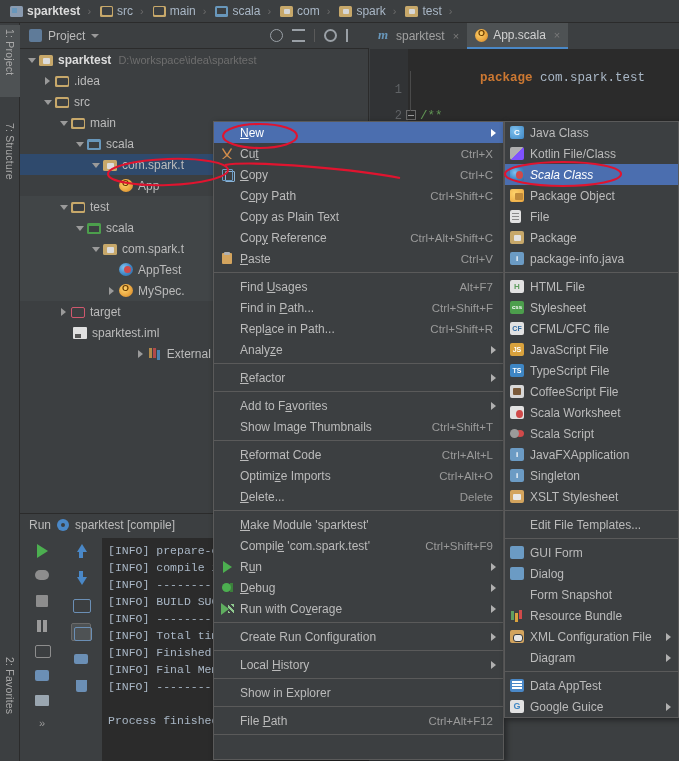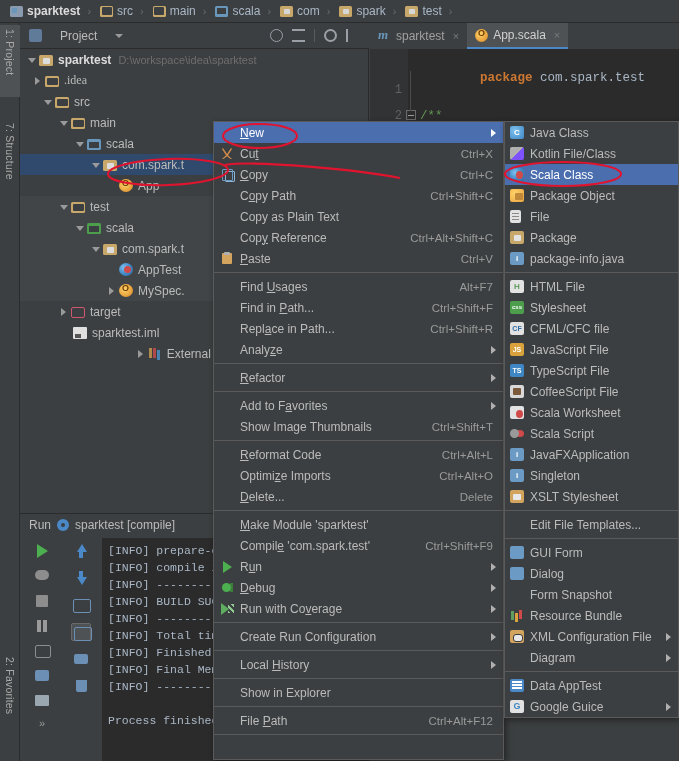--- a/index.html
+++ b/index.html
@@ -52,21 +52,21 @@
 
   
   .projpanel{
     position:absolute; left:20px; top:23px; width:349px; height:490px;
     background:#3c3f41; border-right:1px solid #2b2b2b;
   }
   .projhead{
     position:absolute; left:0; top:0; width:349px; height:26px;
     background:#3c3f41; display:flex; align-items:center; border-bottom:1px solid #2b2b2b;
   }
-  .projhead .pl{ display:flex; align-items:center; gap:18px; padding-left:9px; }
+  .projhead .pl{ display:flex; align-items:center; gap:6px; padding-left:9px; }
   .projhead .pl .txt{ color:#bbbbbb; font-size:12px; }
   .chev{ width:0; height:0; border-left:4px solid transparent; border-right:4px solid transparent;
          border-top:4px solid #9a9a9a; }
   .projtools{ margin-left:auto; display:flex; align-items:center; gap:9px; padding-right:10px; color:#9aa0a6;}
   .ptb{ width:13px; height:13px; position:relative; }
 
   .tree{ position:absolute; left:0; top:26px; width:349px; bottom:0; overflow:hidden; }
   .row{ position:relative; height:21px; display:flex; align-items:center; padding-left:6px; white-space:nowrap;}
   .row.sel{ background:#2f4a6d; }
   .row.shade{ background:#414547; }
@@ -199,21 +199,21 @@
   .mic-sync:after{content:"↻"; position:absolute; left:1px; top:-3px; font-size:14px; color:#4a88c7;}
 
   
   .submenu{
     position:absolute; left:504px; top:121px; width:175px;
     background:#3c3f41; border:1px solid #5a5a5a; z-index:60;
     box-shadow:2px 2px 6px rgba(0,0,0,.45);
   }
   .si{ position:relative; height:21px; display:flex; align-items:center; padding-left:25px; font-size:12px;
        color:#bbbbbb; white-space:nowrap;}
-  .si.hl{ background:#4b6eaf; color:#ffffff;}
+  .si.hl{ background:#4b6eaf; color:#ffffff;font-style:italic;}
   .si .sico{ position:absolute; left:5px; top:4px; width:14px; height:13px; border-radius:2px;}
   .si .sarrow{ position:absolute; right:7px; top:7px; width:0; height:0;
     border-left:5px solid #b0b0b0; border-top:4px solid transparent; border-bottom:4px solid transparent;}
   .sq{ font-size:8px; font-weight:bold; color:#fff; text-align:center; line-height:13px;
        font-family:"Liberation Sans",sans-serif;}
 
   .sc-java{ background:radial-gradient(circle at 35% 35%,#7fc2ef,#3e86c4);}
   .sc-kotlin{ background:linear-gradient(135deg,#b0b0b0 50%,#7f52ff 50%); }
   .sc-scala{ background:radial-gradient(circle at 35% 35%,#7fc2ef 0%,#3e86c4 55%,#2f6ba3 100%); border-radius:50%;}
   .sc-scala:after{content:""; position:absolute; left:6px; top:3px; width:7px; height:8px; border-radius:50%; background:#d04a4a;}
@@ -342,21 +342,21 @@
         <span class="ptb" style="border-left:2px solid #9aa0a6;"></span>
       </div>
     </div>
     <div class="tree" id="tree">
         <div class="row" style="padding-left: 6px;">
           <span class="arrow d"></span>
           <span class="ico i-pkg"></span>
           <span class="lab b">sparktest</span>
           <span class="sub">D:\workspace\idea\sparktest</span>
         </div>
-        <div class="row" style="padding-left: 12px; font-family: Liberation Serif, serif;">
+        <div class="row" style="padding-left: 22px;">
           <span class="arrow r"></span>
           <span class="ico i-folder"></span>
           <span class="lab">.idea</span>
         </div>
         <div class="row" style="padding-left: 22px;">
           <span class="arrow d"></span>
           <span class="ico i-folder"></span>
           <span class="lab">src</span>
         </div>
         <div class="row" style="padding-left: 38px;">

